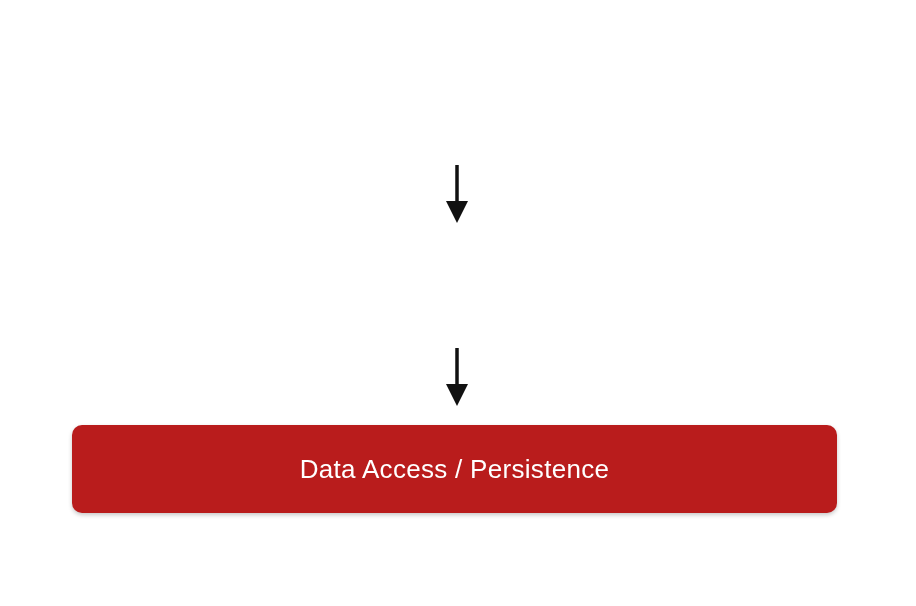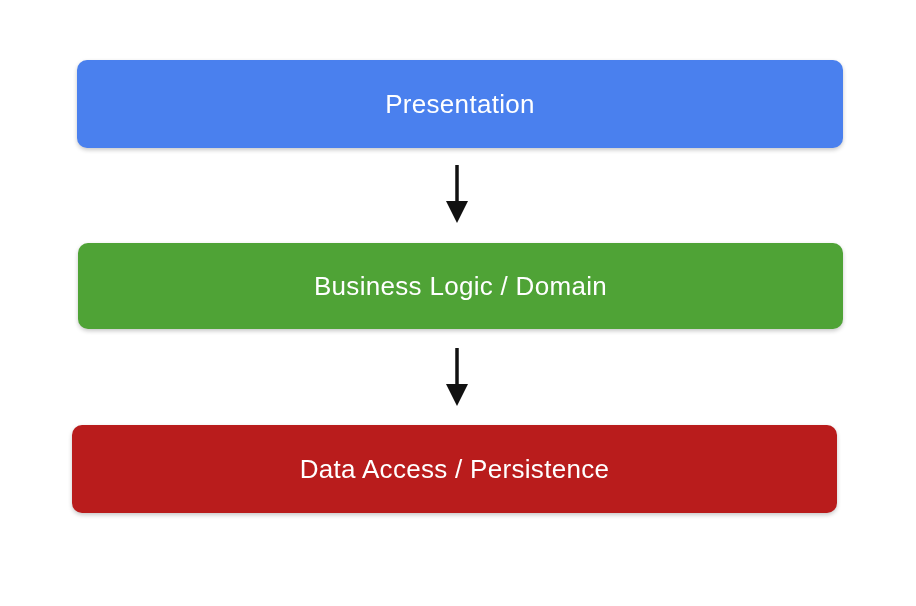--- a/index.html
+++ b/index.html
@@ -39,32 +39,26 @@
     height: 60px;
   }
   .arrow-1 { left: 444px; top: 163px; }
   .arrow-2 { left: 444px; top: 346px; }
 </style>
 </head>
 <body>
 
 <div class="canvas">
 
-  <div class="layer-box box-presentation" style="background: rgb(74, 128, 238);">
-    <span class="layer-label">Presentation</span>
-  </div>
 
   <svg class="arrow arrow-1" viewBox="0 0 26 60">
     <line x1="13" y1="2" x2="13" y2="42" stroke="#111111" stroke-width="3.5"></line>
     <polygon points="2,38 24,38 13,60" fill="#111111"></polygon>
   </svg>
 
-  <div class="layer-box box-business" style="background: rgb(79, 163, 54);">
-    <span class="layer-label">Business Logic / Domain</span>
-  </div>
 
   <svg class="arrow arrow-2" viewBox="0 0 26 60">
     <line x1="13" y1="2" x2="13" y2="42" stroke="#111111" stroke-width="3.5"></line>
     <polygon points="2,38 24,38 13,60" fill="#111111"></polygon>
   </svg>
 
   <div class="layer-box box-data" style="background: #b91c1c;">
     <span class="layer-label">Data Access / Persistence</span>
   </div>
 

